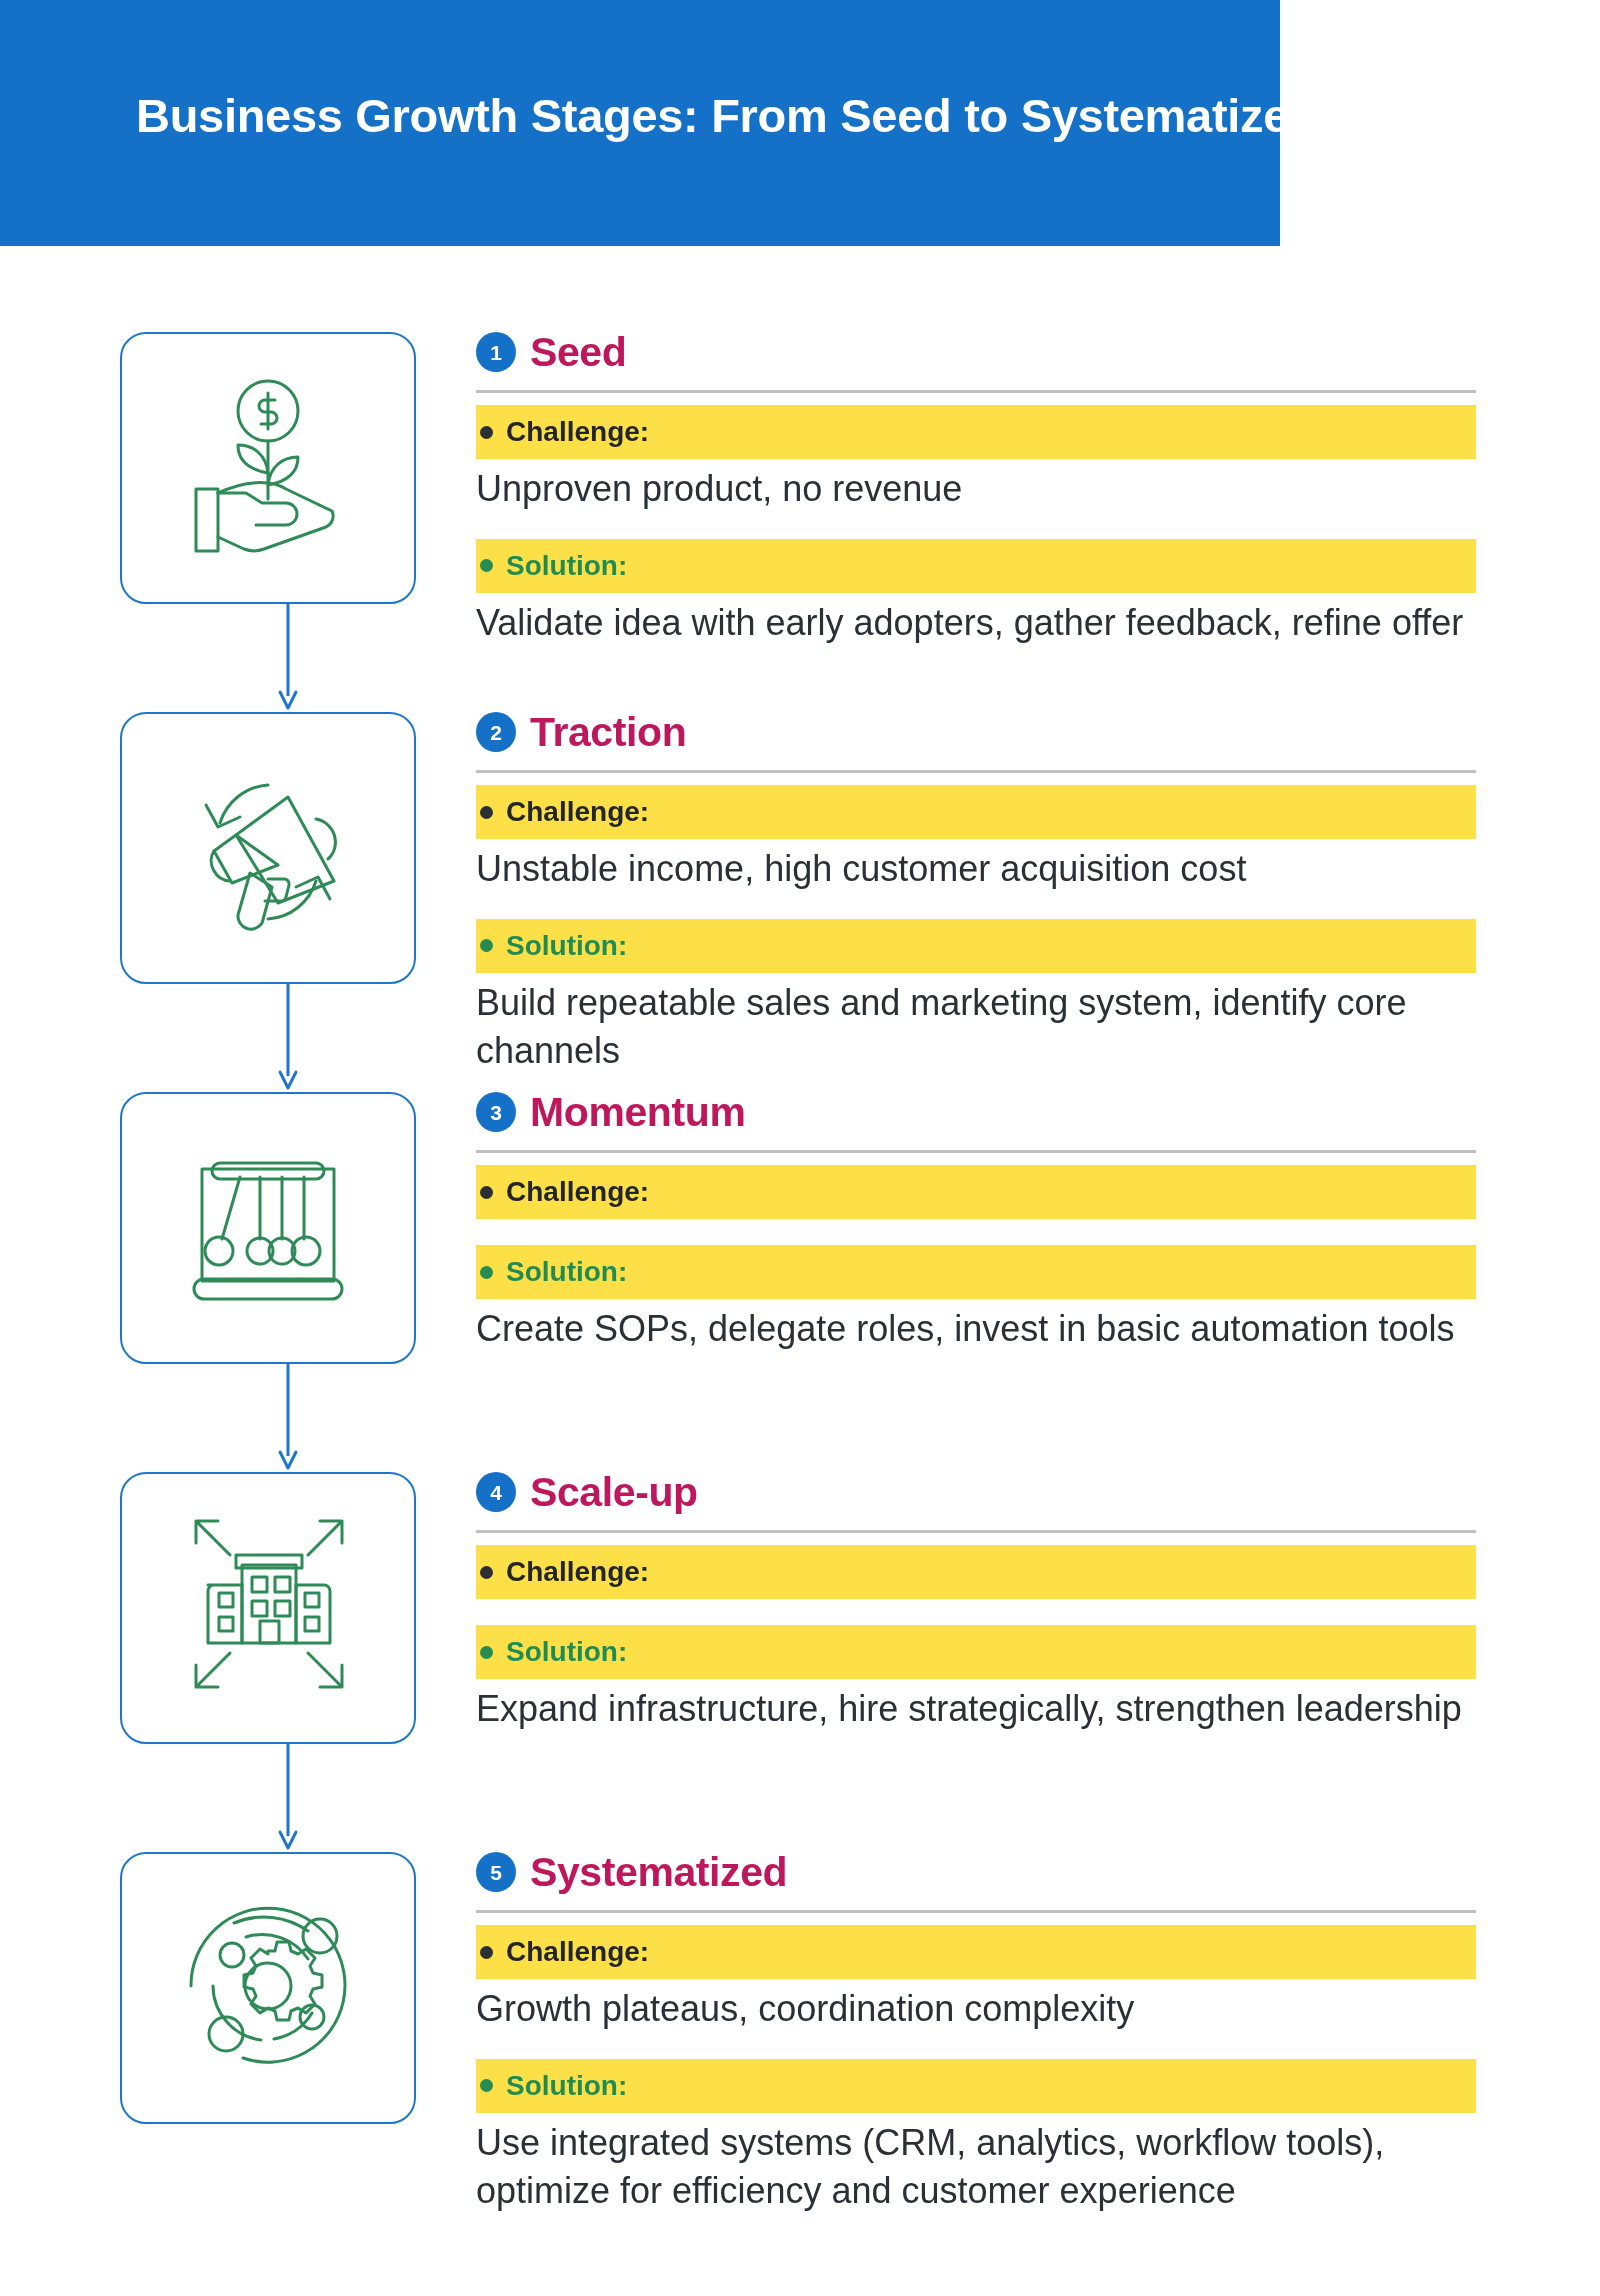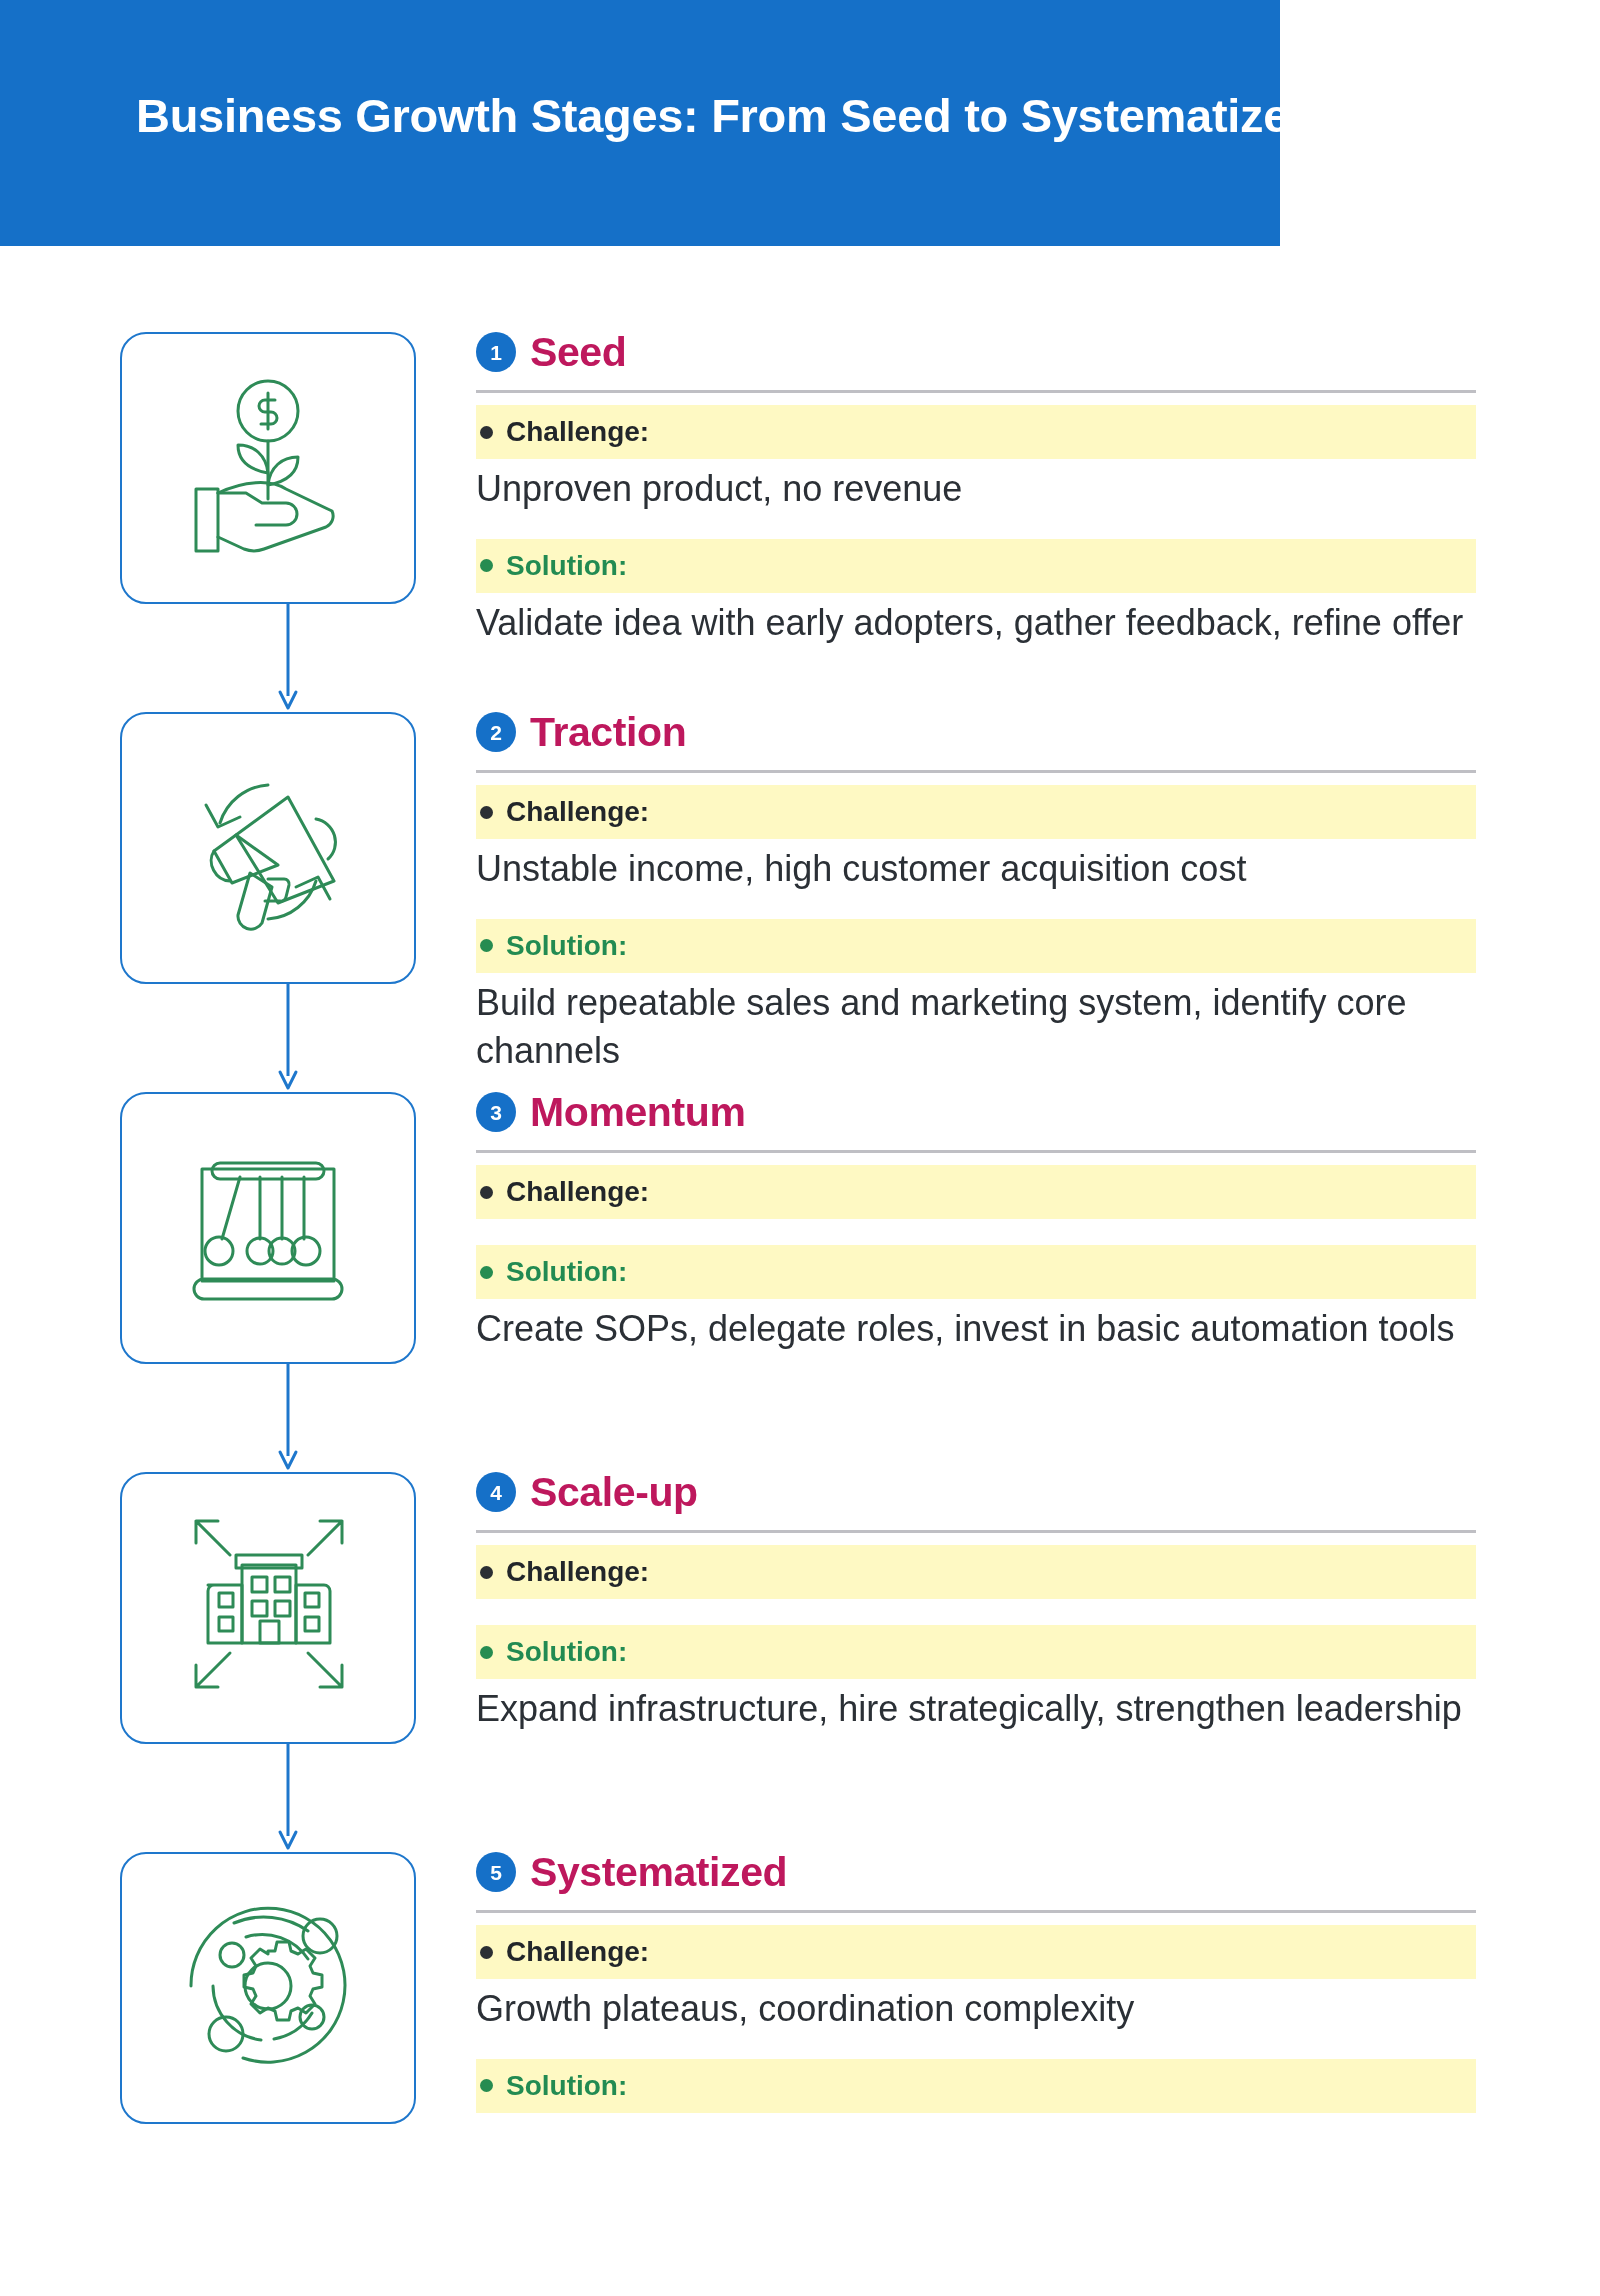--- a/index.html
+++ b/index.html
@@ -113,21 +113,21 @@
   }
   .rule {
     width: 1000px;
     height: 3px;
     background: #BFBFC4;
     margin-top: 10px;
   }
 
   .band {
     width: 1000px;
-    background: #fef9c3;
+    background: #fde047;
     height: 54px;
     display: flex;
     align-items: center;
     box-sizing: border-box;
     padding-left: 4px;
   }
   .band.challenge { margin-top: 12px; }
   .band.solution  { margin-top: 26px; }
 
   .bullet {
@@ -355,16 +355,17 @@
       <div class="rule"></div>
       <div class="band challenge">
         <span class="bullet dark"></span>
         <span class="band-label dark">Challenge:</span>
       </div>
       <div class="body-text">Growth plateaus, coordination complexity</div>
       <div class="band solution">
         <span class="bullet green"></span>
         <span class="band-label green">Solution:</span>
       </div>
+      <div class="body-text">Use integrated systems (CRM, analytics, workflow tools), optimize for efficiency and customer experience</div>
     </div>
   </div>
 
 </div>
 
 </body></html>

